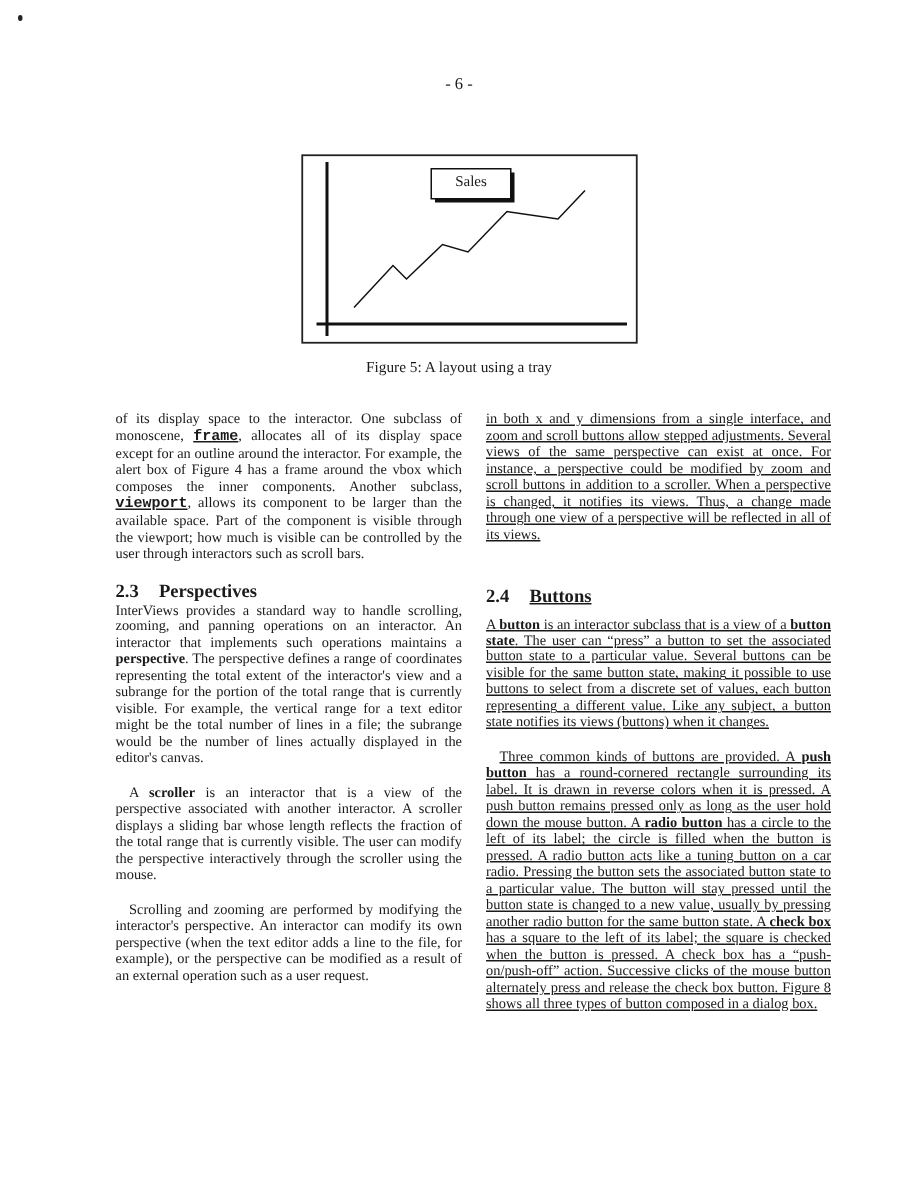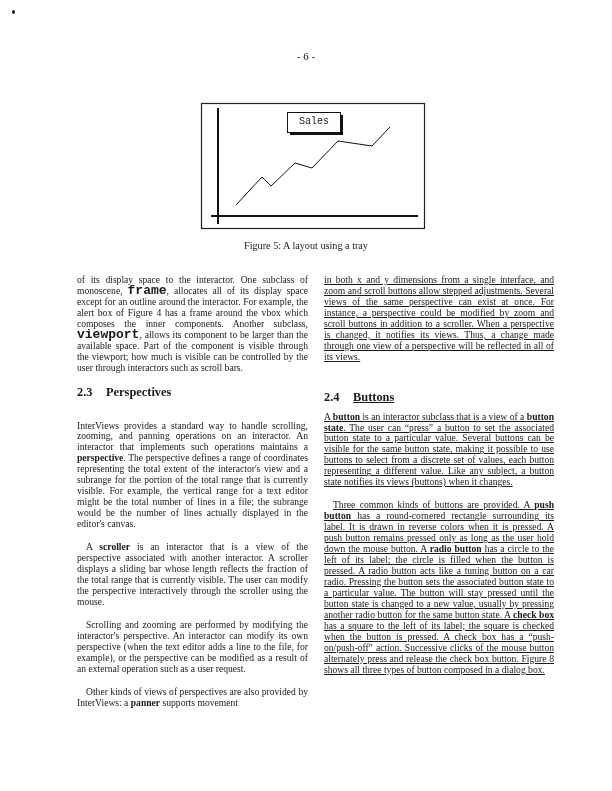--- a/index.html
+++ b/index.html
@@ -12,52 +12,51 @@
   .figure-svg { position: absolute; left: 0; top: 0; }
   .caption { position: absolute; left: 0; width: 612px; top: 240px; text-align: center; font-size: 10.2px; }
   .col { position: absolute; top: 275px; font-size: 9.6px; line-height: 10.95px; text-align: justify; }
   .col.left { left: 77px; width: 231px; }
   .col.right { left: 324px; width: 230px; text-decoration: underline; }
   .col p { margin: 0; }
   .col p.indent { text-indent: 9px; }
   .col p + p.indent { margin-top: 12px; }
   h2 { font-size: 12.4px; font-weight: bold; margin: 0; }
   h2 .num { display: inline-block; width: 29px; }
-  .sec23 { margin-top: 13px; margin-bottom: 23px; }
+  .sec23 { margin-top: 13px; margin-bottom: 3px; }
   .sec24 { margin-top: 29px; margin-bottom: 9px; }
-  .tt { font-family: "Liberation Mono", "DejaVu Sans Mono", monospace; font-weight: bold; font-size: 13px; }
+  .tt { font-family: "Liberation Mono", "DejaVu Sans Mono", monospace; font-weight: bold; font-size: 10px; text-decoration: underline; }
   b { font-weight: bold; }
 </style>
 </head>
 <body>
 
 <div class="dot"></div>
 <div class="page-num">- 6 -</div>
 
 <svg class="figure-svg" width="612" height="240" viewBox="0 0 612 240">
   <rect x="201.5" y="103.5" width="223" height="125" fill="none" stroke="#222" stroke-width="1.2"></rect>
   <line x1="218" y1="108" x2="218" y2="224" stroke="#111" stroke-width="2"></line>
   <line x1="211" y1="216" x2="418" y2="216" stroke="#111" stroke-width="2"></line>
   <polyline fill="none" stroke="#111" stroke-width="1" points="236,205 262,177 271,186 295,163 312,168 338,141 372,146 390,127"></polyline>
   <rect x="290" y="115" width="53" height="20" fill="#111"></rect>
   <rect x="287.5" y="112.5" width="53" height="20" fill="#fff" stroke="#111" stroke-width="1"></rect>
 </svg>
-<div style="position:absolute;left:287px;top:116px;width:54px;text-align:center;font-family:Liberation Mono, monospace;font-size:10px;">Sales</div>
+<div style="position:absolute;left:287px;top:116px;width:54px;text-align:center;font-family:Liberation Serif, serif;font-size:10px;">Sales</div>
 
 <div class="caption">Figure 5: A layout using a tray</div>
 
 <div class="col left">
   <p><span>of its display space to the interactor. One subclass of monoscene, </span><span class="tt">frame</span><span>, allocates all of its display space except for an outline around the interactor. For example, the alert box of Figure 4 has a frame around the vbox which composes the inner components. Another subclass, </span><span class="tt">viewport</span><span>, allows its component to be larger than the available space. Part of the component is visible through the viewport; how much is visible can be controlled by the user through interactors such as scroll bars.</span></p>
 
   <h2 class="sec23"><span class="num">2.3</span><span>Perspectives</span></h2>
 
   <p><span>InterViews provides a standard way to handle scrolling, zooming, and panning operations on an interactor. An interactor that implements such operations maintains a </span><b>perspective</b><span>. The perspective defines a range of coordinates representing the total extent of the interactor's view and a subrange for the portion of the total range that is currently visible. For example, the vertical range for a text editor might be the total number of lines in a file; the subrange would be the number of lines actually displayed in the editor's canvas.</span></p>
   <p class="indent"><span>A </span><b>scroller</b><span> is an interactor that is a view of the perspective associated with another interactor. A scroller displays a sliding bar whose length reflects the fraction of the total range that is currently visible. The user can modify the perspective interactively through the scroller using the mouse.</span></p>
   <p class="indent">Scrolling and zooming are performed by modifying the interactor's perspective. An interactor can modify its own perspective (when the text editor adds a line to the file, for example), or the perspective can be modified as a result of an external operation such as a user request.</p>
-  <p class="indent"><span>Other kinds of views of perspectives are also provided by InterViews: a </span><b>panner</b><span> supports movement</span></p>
 </div>
 
 <div class="col right">
   <p>in both x and y dimensions from a single interface, and zoom and scroll buttons allow stepped adjustments. Several views of the same perspective can exist at once. For instance, a perspective could be modified by zoom and scroll buttons in addition to a scroller. When a perspective is changed, it notifies its views. Thus, a change made through one view of a perspective will be reflected in all of its views.</p>
 
   <h2 class="sec24"><span class="num">2.4</span><span>Buttons</span></h2>
 
   <p><span>A </span><b>button</b><span> is an interactor subclass that is a view of a </span><b>button state</b><span>. The user can “press” a button to set the associated button state to a particular value. Several buttons can be visible for the same button state, making it possible to use buttons to select from a discrete set of values, each button representing a different value. Like any subject, a button state notifies its views (buttons) when it changes.</span></p>
   <p class="indent"><span>Three common kinds of buttons are provided. A </span><b>push button</b><span> has a round-cornered rectangle surrounding its label. It is drawn in reverse colors when it is pressed. A push button remains pressed only as long as the user hold down the mouse button. A </span><b>radio button</b><span> has a circle to the left of its label; the circle is filled when the button is pressed. A radio button acts like a tuning button on a car radio. Pressing the button sets the associated button state to a particular value. The button will stay pressed until the button state is changed to a new value, usually by pressing another radio button for the same button state. A </span><b>check box</b><span> has a square to the left of its label; the square is checked when the button is pressed. A check box has a “push-on/push-off” action. Successive clicks of the mouse button alternately press and release the check box button. Figure 8 shows all three types of button composed in a dialog box.</span></p>
 </div>

